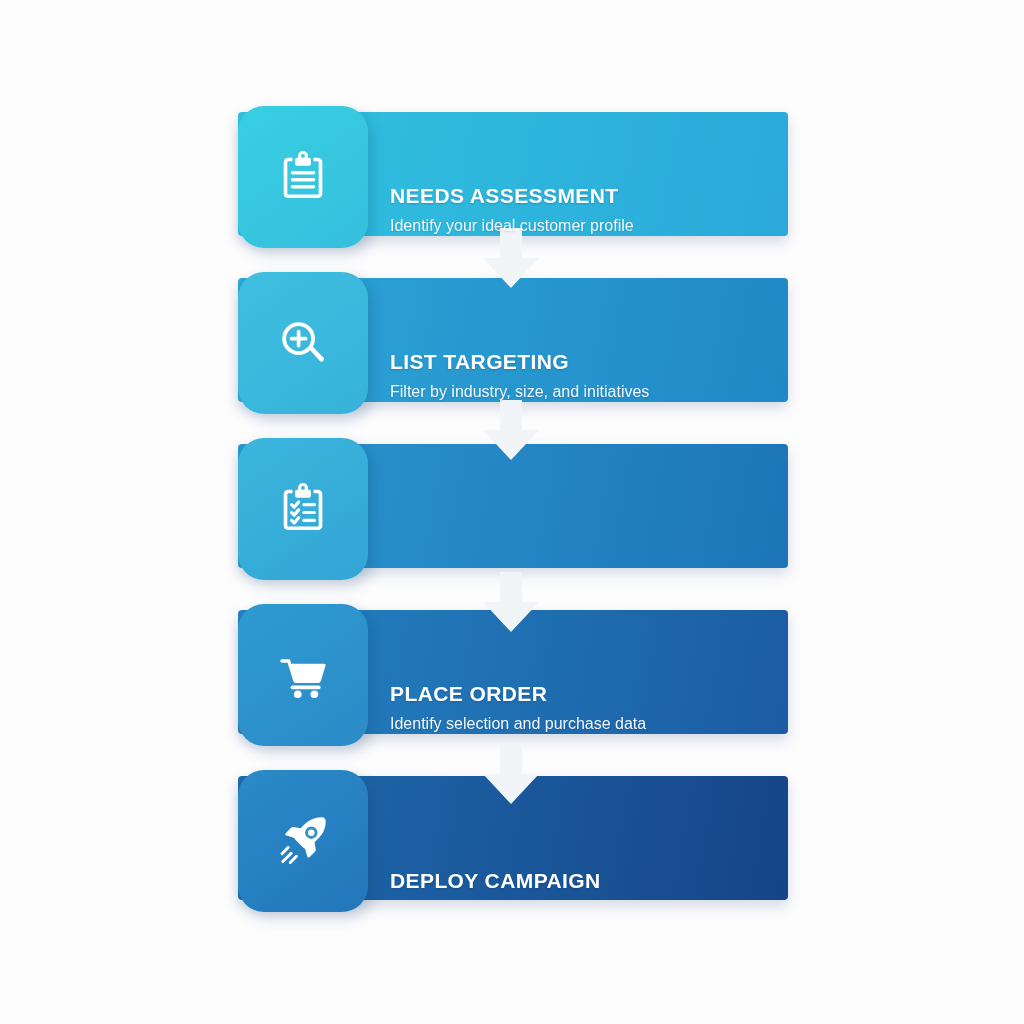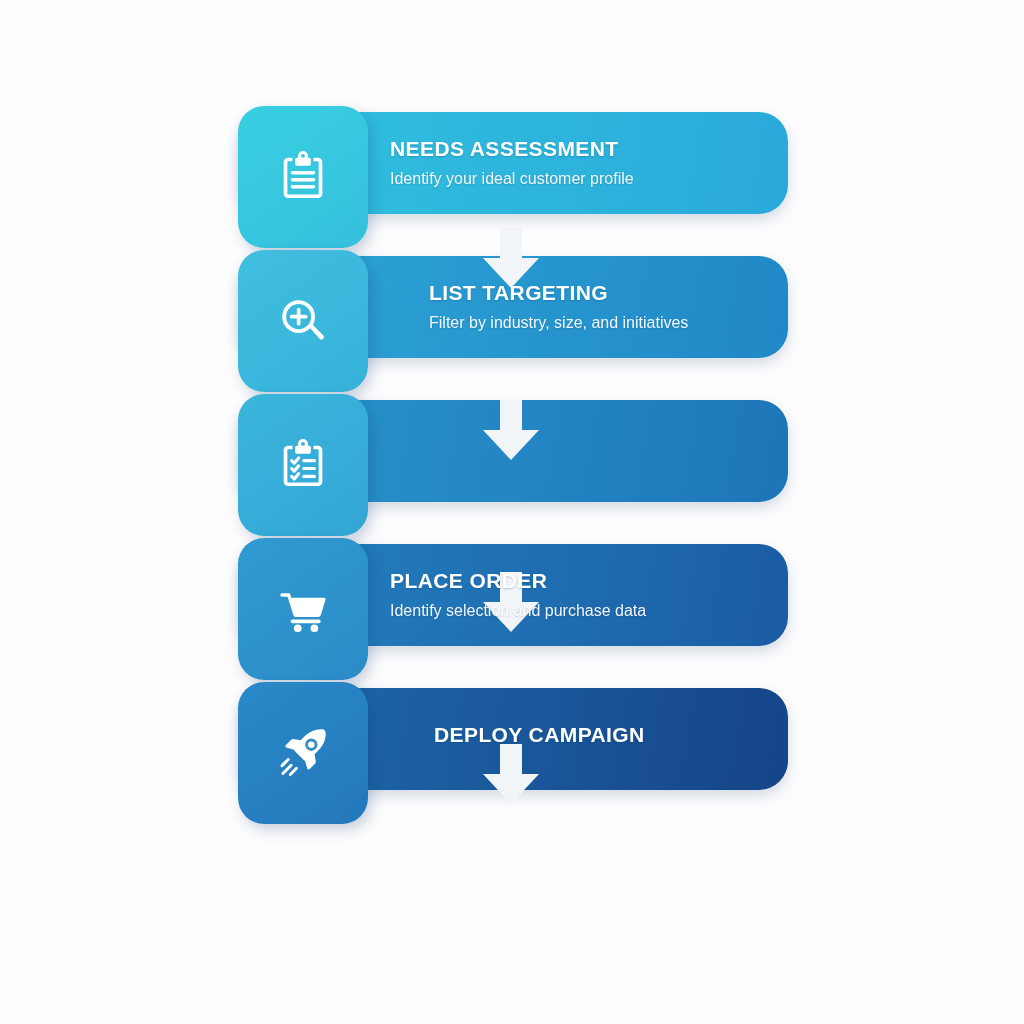--- a/index.html
+++ b/index.html
@@ -23,25 +23,25 @@
   
   .flow {
     position: absolute;
     left: 238px;
     top: 112px;
     width: 550px;
   }
 
   .step {
     position: relative;
-    height: 102px;
+    height: 124px;
     margin-bottom: 42px;
-    border-radius: 29px;
+    border-radius: 4px;
     display: flex;
-    align-items: center;
+    align-items: flex-end;
     box-shadow: 0 6px 14px rgba(20, 60, 110, 0.18);
   }
   .step:last-child { margin-bottom: 0; }
 
   
   .icon-tile {
     position: absolute;
     left: 0;
     top: -6px;
     width: 130px;
@@ -119,21 +119,21 @@
             </g>
           </svg>
         </span>
       </div>
       <div class="step-body">
         <div class="step-title">NEEDS ASSESSMENT</div>
         <div class="step-sub">Identify your ideal customer profile</div>
       </div>
     </div>
 
-    <div class="step" style="background: linear-gradient(100deg, rgb(46, 166, 216) 0%, rgb(32, 136, 198) 100%); padding-left: 39px;">
+    <div class="step" style="background: linear-gradient(100deg, rgb(46, 166, 216) 0%, rgb(32, 136, 198) 100%);">
       <div class="icon-tile" style="background: linear-gradient(145deg, rgb(64, 191, 224) 0%, rgb(54, 178, 218) 100%);">
         <span>
           <svg viewBox="0 0 64 64" aria-hidden="true">
             <circle cx="27" cy="27" r="16.5" fill="none" stroke="#ffffff" stroke-width="4.4"></circle>
             <g stroke="#ffffff" stroke-width="4.2" stroke-linecap="round">
               <line x1="27" y1="19" x2="27" y2="35"></line>
               <line x1="19" y1="27" x2="35" y2="27"></line>
             </g>
             <path fill="#ffffff" d="M39.5 39.5l3.4-3.4 12.4 12.4a2.4 2.4 0 0 1 0 3.4l-.6 .6a2.4 2.4 0 0 1-3.4 0z"></path>
           </svg>
@@ -177,21 +177,21 @@
             <circle cx="45" cy="54" r="4.4" fill="#ffffff"></circle>
           </svg>
         </span>
       </div>
       <div class="step-body">
         <div class="step-title">PLACE ORDER</div>
         <div class="step-sub">Identify selection and purchase data</div>
       </div>
     </div>
 
-    <div class="step" style="background: linear-gradient(100deg, rgb(30, 108, 174) 0%, rgb(22, 68, 136) 100%); padding-left: 44px;">
+    <div class="step" style="background: linear-gradient(100deg, rgb(30, 108, 174) 0%, rgb(22, 68, 136) 100%);">
       <div class="icon-tile" style="background: linear-gradient(145deg, rgb(42, 138, 200) 0%, rgb(35, 119, 187) 100%);">
         <span>
           <svg viewBox="0 0 64 64" aria-hidden="true">
             <path fill="#ffffff" d="M56.8 6.6c-.2-.9-1-1.6-1.9-1.7-6.9-.9-14.6 1.6-20.2 7.2L29.3 17.4 21 16.1a3 3 0 0 0-2.6.85l-6.1 6.1a1.6 1.6 0 0 0 .7 2.7l8.6 2.5a31 31 0 0 0 1.7 2.2l8.9 8.9c.7.7 1.45 1.25 2.2 1.75l2.5 8.6a1.6 1.6 0 0 0 2.7.7l6.1-6.1a3 3 0 0 0 .85-2.6l-1.3-8.3 5.3-5.4c5.6-5.6 8.1-13.3 7.2-20.2z"></path>
             <circle cx="41.5" cy="22.5" r="5.4" fill="none" stroke="#3a8fc4" stroke-width="3.4"></circle>
             <g stroke="#ffffff" stroke-width="3.4" stroke-linecap="round">
               <line x1="9" y1="55.5" x2="18.5" y2="46"></line>
               <line x1="8" y1="46.5" x2="15" y2="39.5"></line>
               <line x1="17.5" y1="56.5" x2="24.5" y2="49.5"></line>
             </g>

